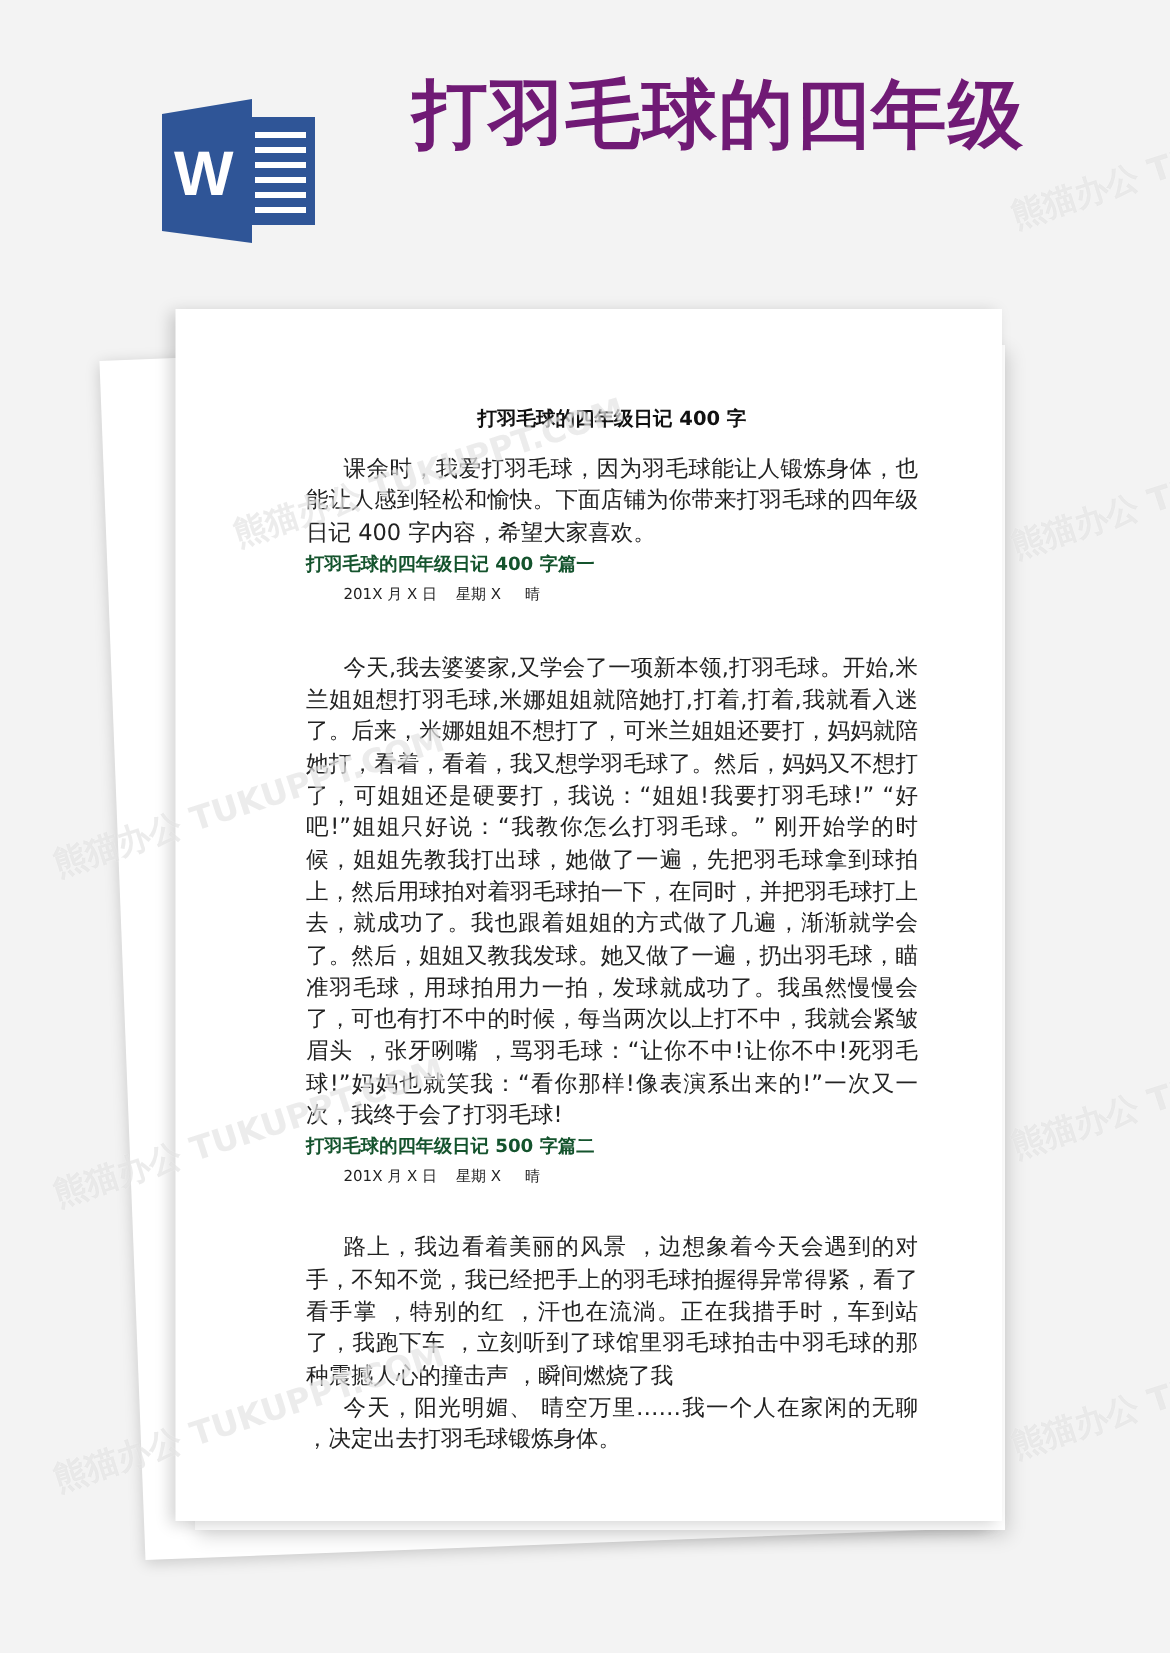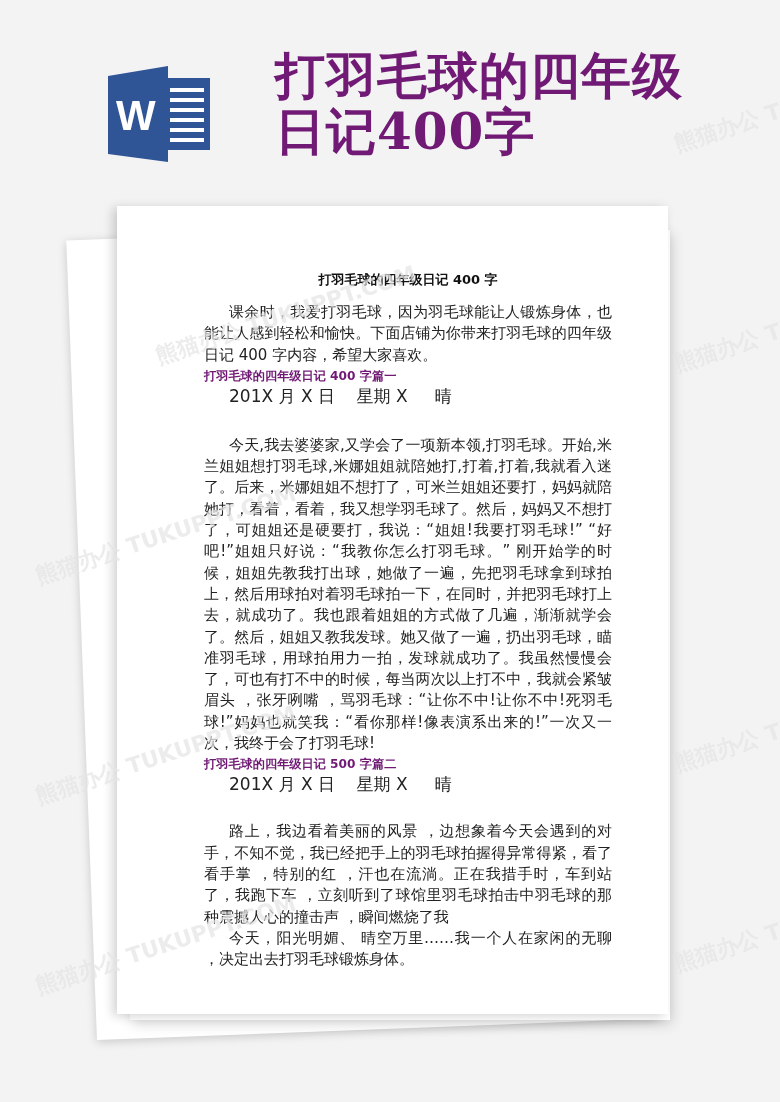--- a/index.html
+++ b/index.html
@@ -30,22 +30,22 @@
     position: absolute; left: 117px; top: 206px; width: 551px; height: 808px;
     background: #fff; box-shadow: -4px 2px 10px rgba(0,0,0,0.18);
   }
   .doc { position: absolute; left: 87px; top: 64px; width: 408px; color: #222; }
   .doc-title {
     text-align: center; font-weight: bold; font-size: 13px; line-height: 20px;
     margin-bottom: 12px; color: #111;
   }
   .p { font-size: 15px; line-height: 21.3px; text-align: justify; margin: 0; }
   .indent { text-indent: 25px; }
-  .h { font-weight: bold; font-size: 12.2px; line-height: 20px; color: #701a75; }
-  .date { font-size: 17px; line-height: 21px; padding-left: 25px; white-space: pre; }
+  .h { font-weight: bold; font-size: 12.2px; line-height: 20px; color: #14532d; }
+  .date { font-size: 10px; line-height: 21px; padding-left: 25px; white-space: pre; }
   .gap { height: 28px; }
   .gap2 { height: 22px; }
 
   .watermark {
     position: absolute; color: rgba(200,200,200,0.35);
     font-family: "DejaVu Sans", sans-serif; font-weight: bold; font-size: 22px;
     transform: rotate(-18deg); white-space: nowrap; pointer-events: none;
     text-shadow: 0 0 1px rgba(255,255,255,0.6);
   }
 </style>
@@ -61,21 +61,20 @@
       <rect x="62" y="42" width="34" height="4"></rect>
       <rect x="62" y="52" width="34" height="4"></rect>
       <rect x="62" y="62" width="34" height="4"></rect>
       <rect x="62" y="72" width="34" height="4"></rect>
     </g>
     <polygon points="0,10 60,0 60,96 0,88" fill="#2f5597"></polygon>
     <text x="8" y="64" fill="#ffffff" font-family="Liberation Sans, sans-serif" font-weight="bold" font-size="42">W</text>
   </svg>
   <div class="banner-title">
     <div>打羽毛球的四年级</div>
-    <div>日记400字</div>
   </div>
 </div>
 
 <div class="page-back2"></div>
 <div class="page-back1"></div>
 
 <div class="page">
   <div class="doc">
     <div class="doc-title">打羽毛球的四年级日记 400 字</div>
     <p class="p indent">课余时，我爱打羽毛球，因为羽毛球能让人锻炼身体，也能让人感到轻松和愉快。下面店铺为你带来打羽毛球的四年级日记 400 字内容，希望大家喜欢。</p>

